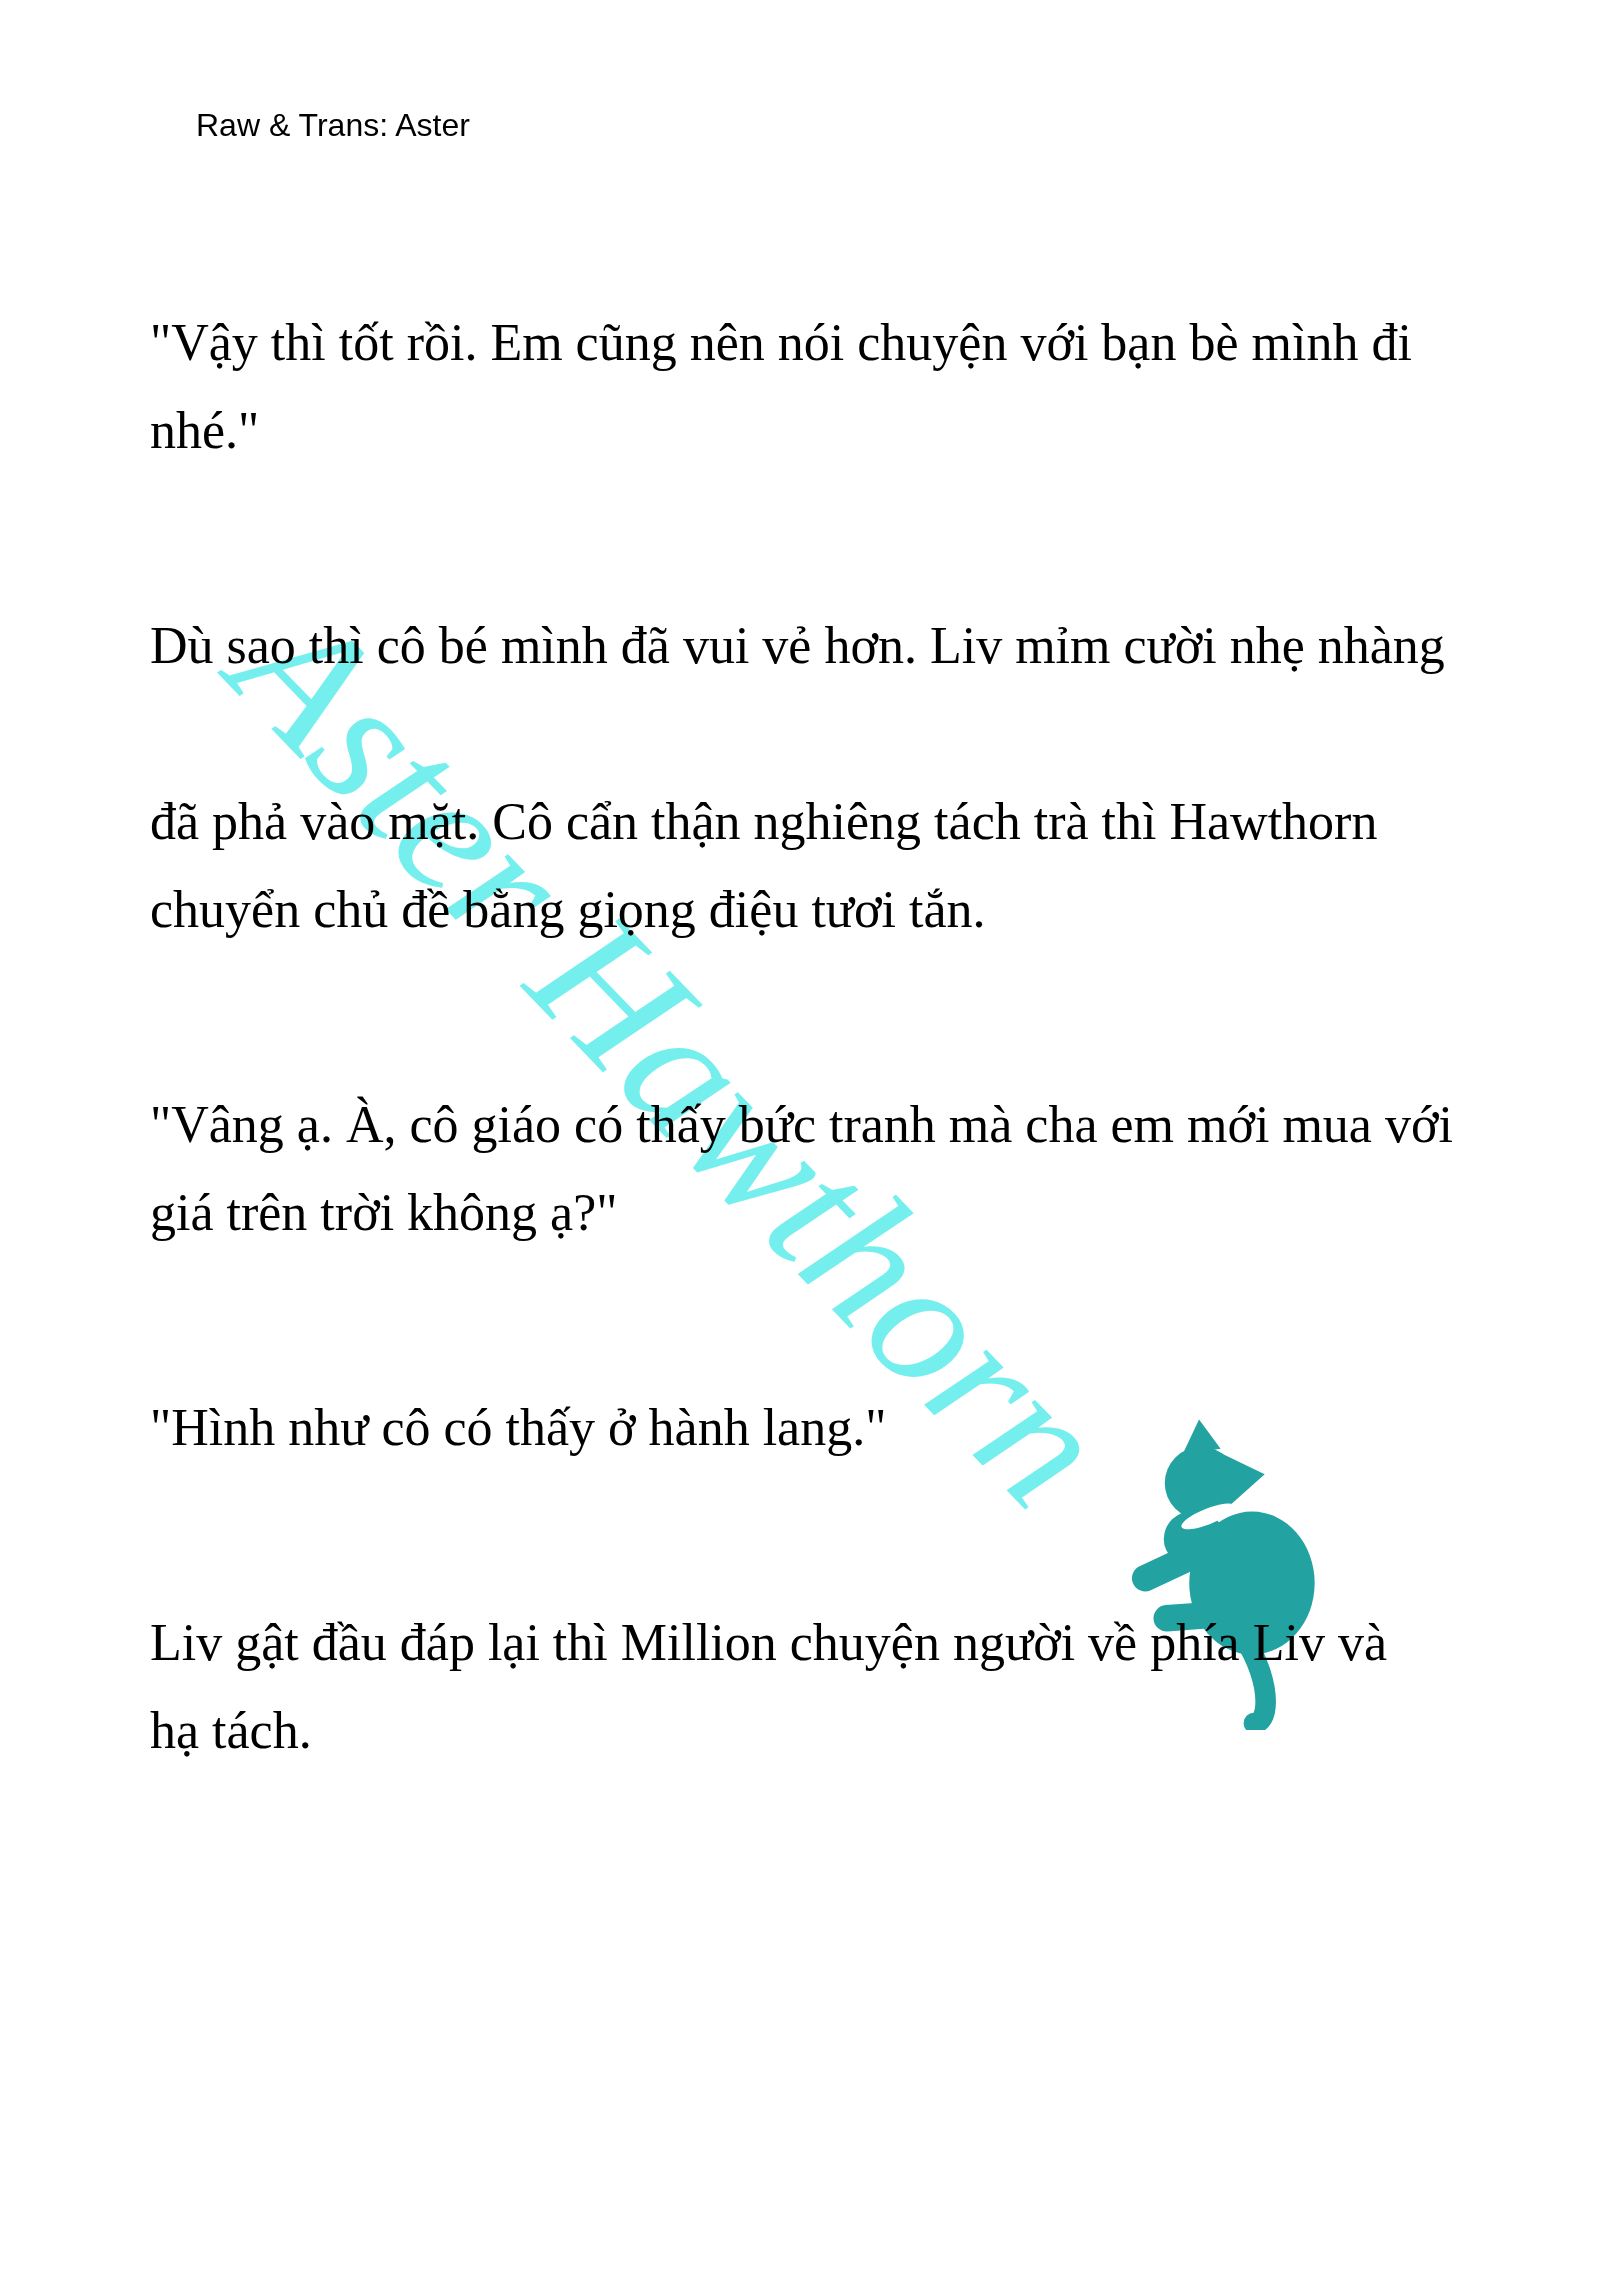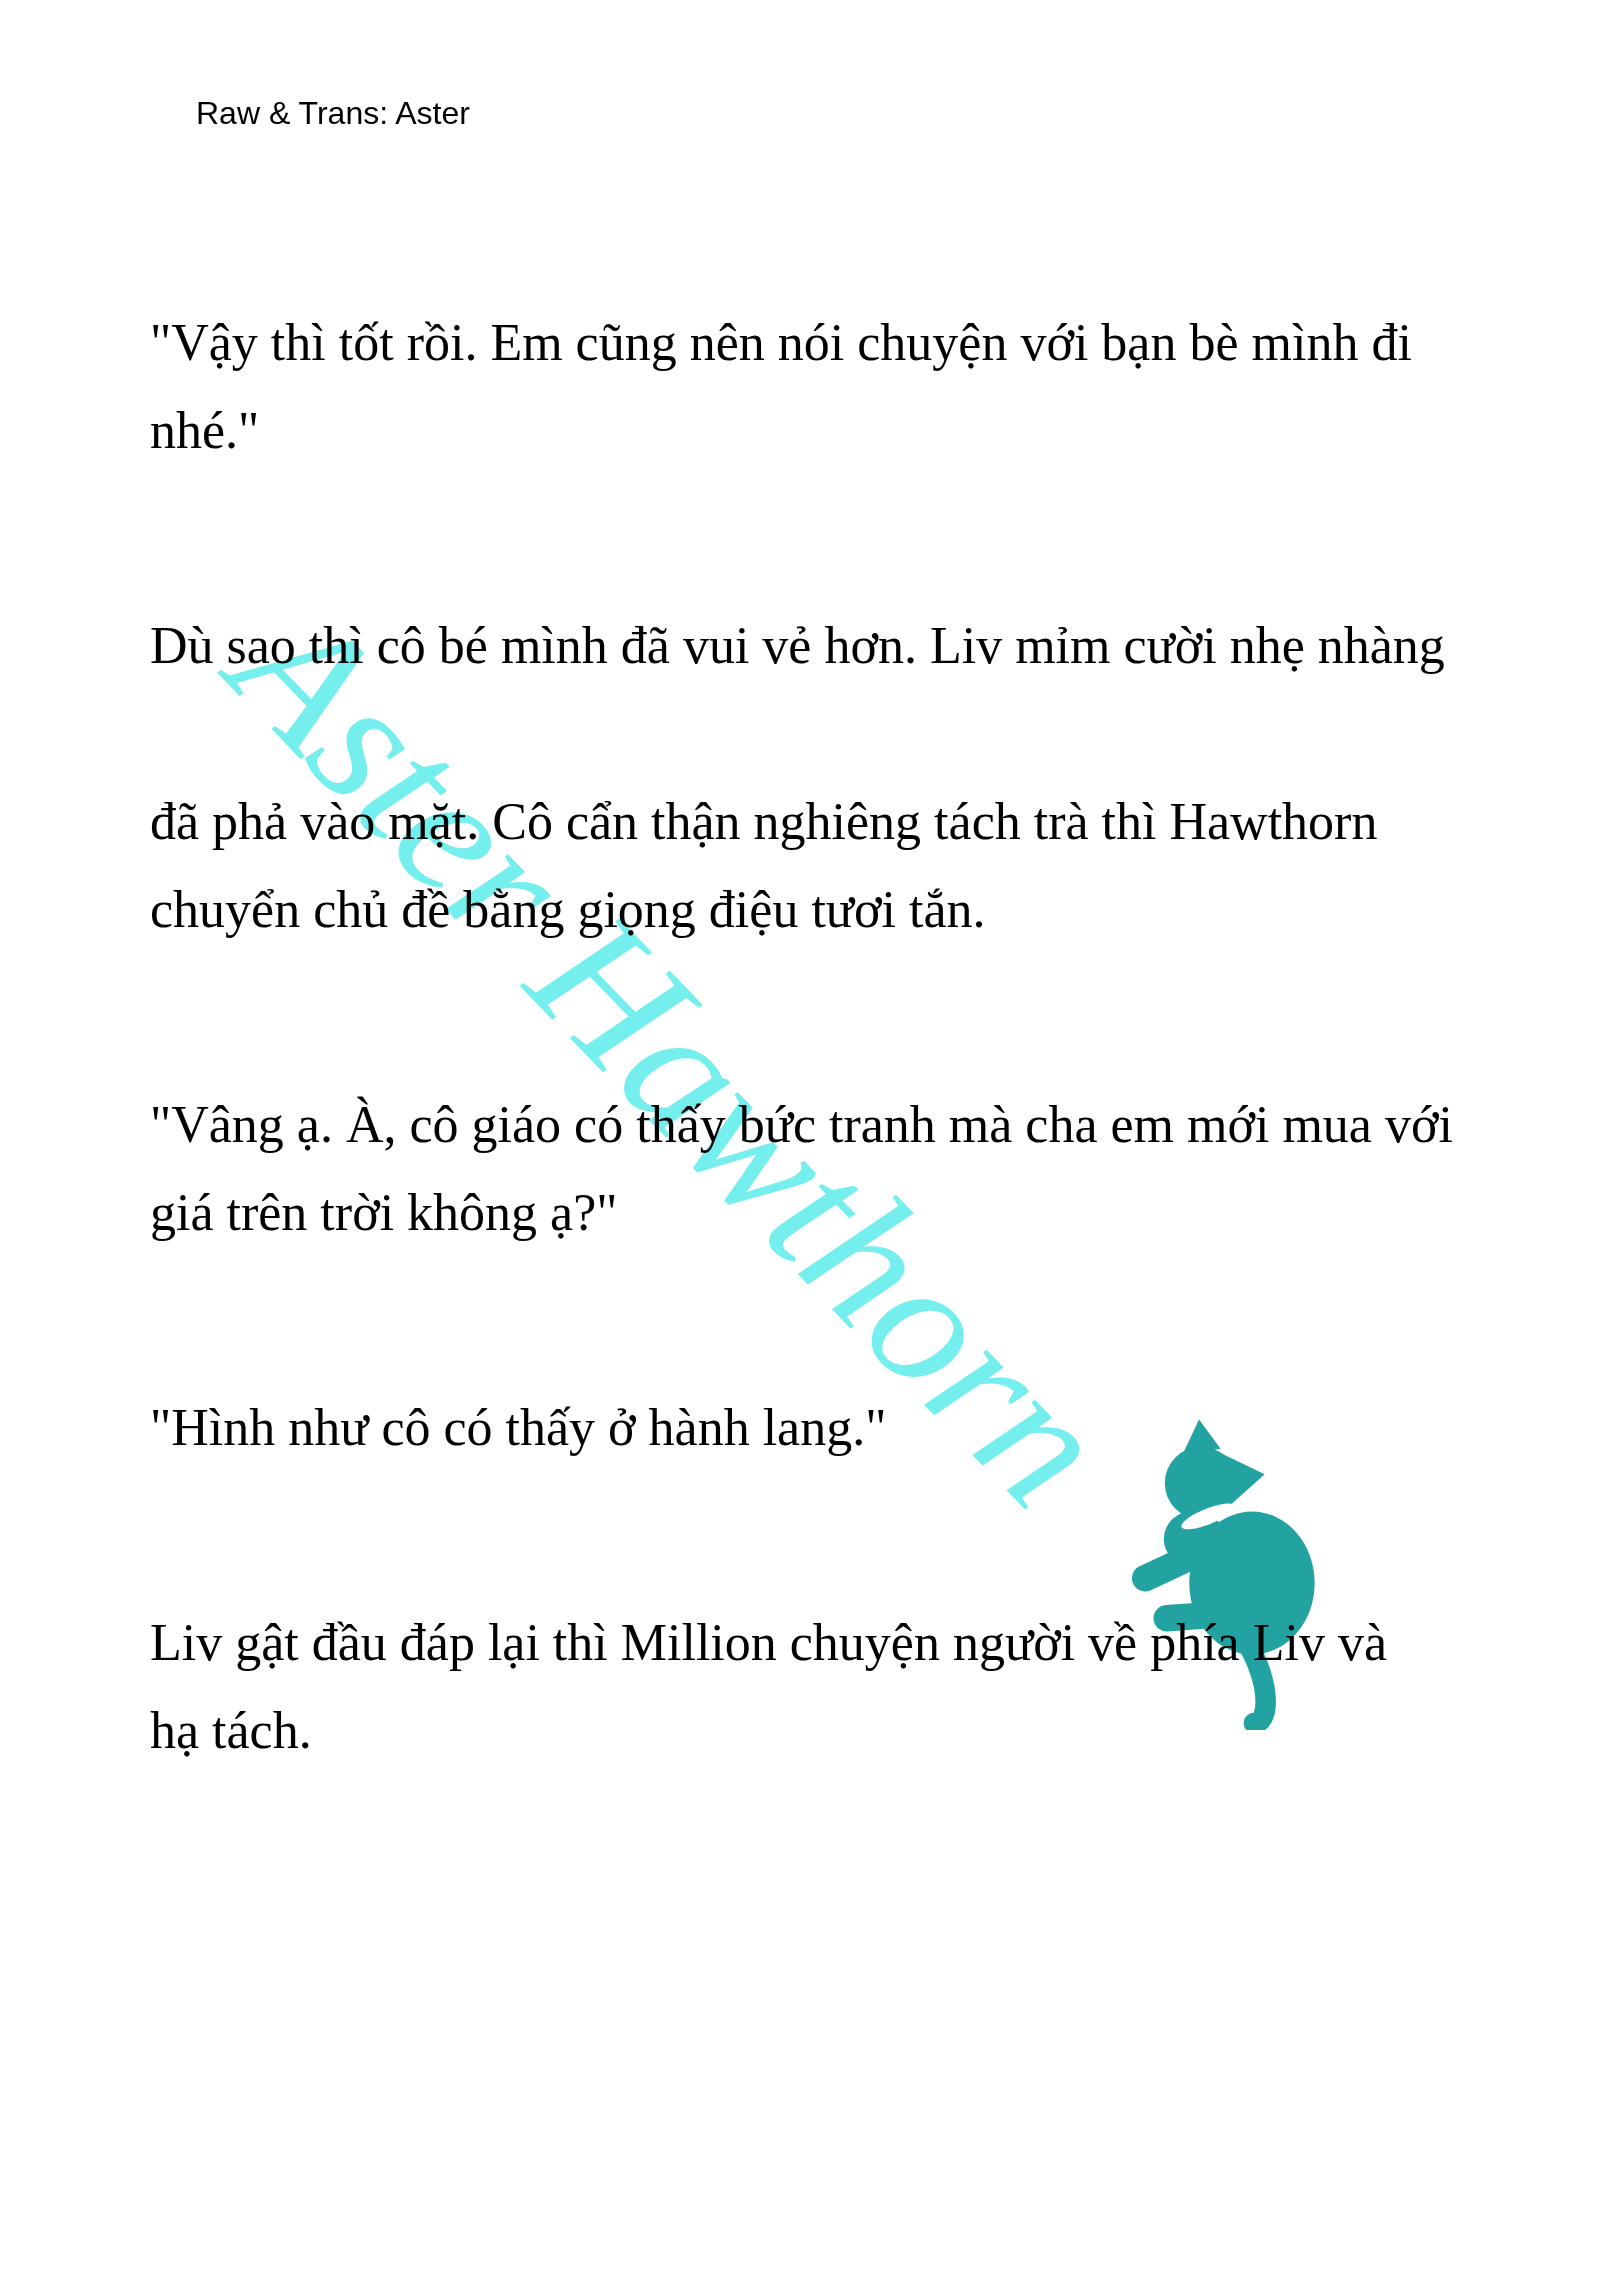--- a/index.html
+++ b/index.html
@@ -8,21 +8,21 @@
     width: 1621px;
     height: 2293px;
     background: #ffffff;
     overflow: hidden;
     font-family: "Liberation Serif", "DejaVu Serif", serif;
     color: #000000;
   }
   .credit {
     position: absolute;
     left: 196px;
-    top: 96px;
+    top: 108px;
     font-family: "Liberation Sans", "DejaVu Sans", sans-serif;
     font-size: 32px;
     line-height: 1.1;
     color: #000000;
     white-space: nowrap;
   }
   .watermark {
     position: absolute;
     left: -14.7px;
     top: 965px;

